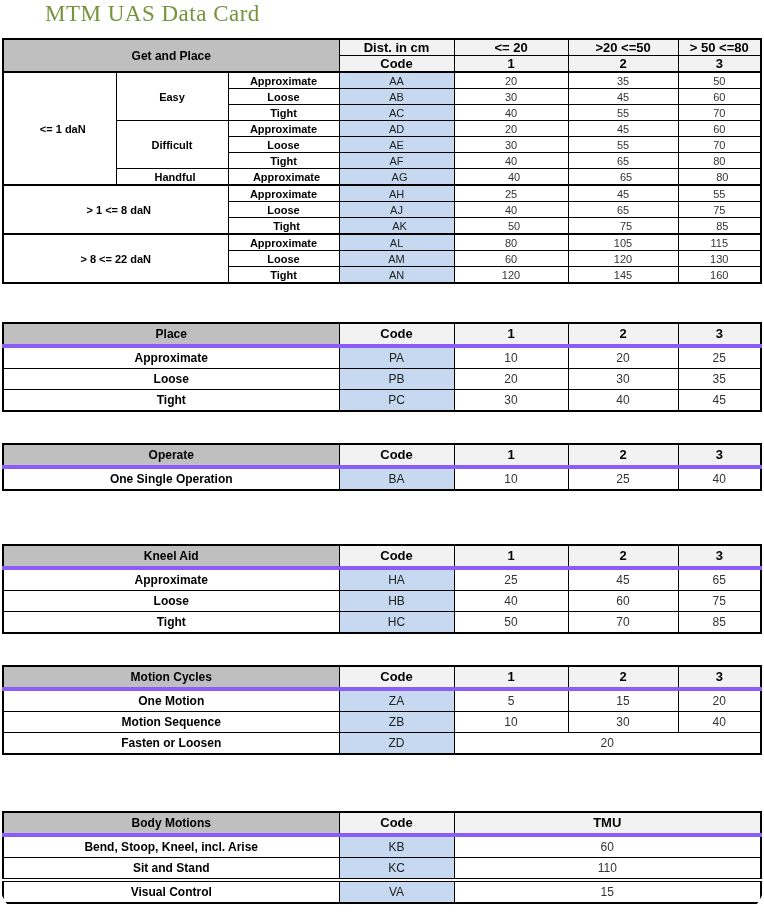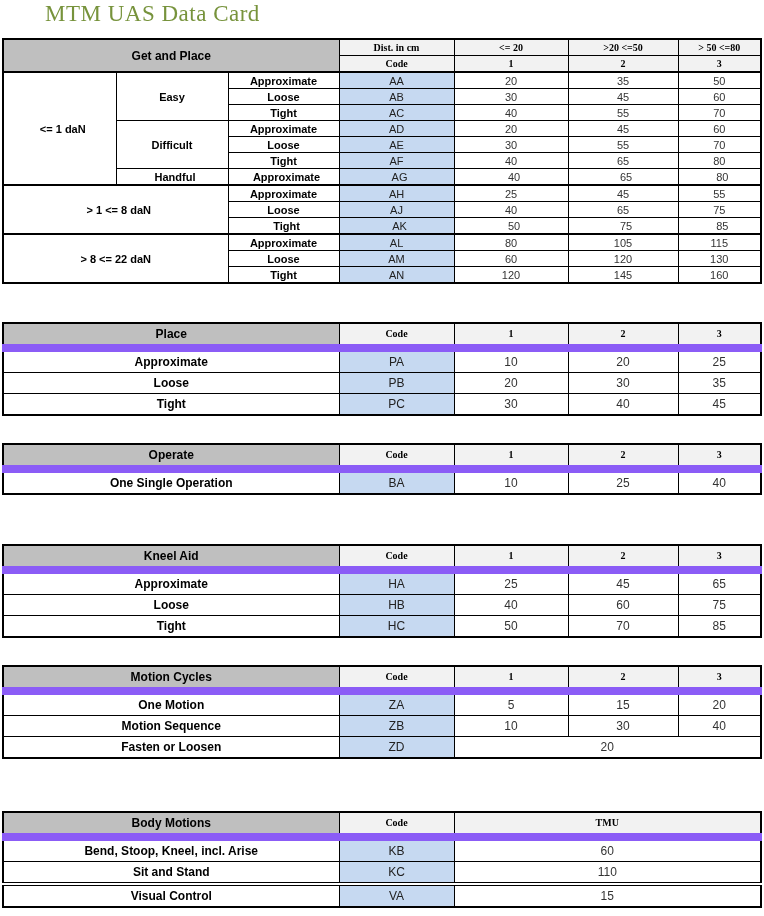--- a/index.html
+++ b/index.html
@@ -1,19 +1,19 @@
 <!DOCTYPE html>
 <html><head>
 <meta charset="utf-8">
 <title>MTM UAS Data Card</title>
 <style>
   html,body { margin:0; padding:0; background:#fff; }
   .page {
     position:relative; width:764px; height:916px; background:#fff;
-    font-family:"Liberation Sans", sans-serif; overflow:hidden;
+    font-family:"Liberation Sans", sans-serif; overflow:hidden;border-radius:32px;
   }
   .doc-title {
     position:absolute; left:45px; top:1px; margin:0;
     font-family:"Liberation Serif","DejaVu Serif",serif;
     font-size:23px; font-weight:normal; letter-spacing:0.5px;
     color:#77933C;
   }
   .tbl-wrap { position:absolute; left:2px; width:648px; }
   table.t {
     border-collapse:collapse; table-layout:fixed; width:760px;
@@ -23,32 +23,32 @@
     border:1px solid #000; padding:0 2px; text-align:center;
     overflow:hidden; white-space:nowrap;
   }
   
   col.c-w1{width:113px} col.c-w2{width:112px} col.c-w3{width:111px}
   col.c-lbl{width:336px} col.c-code{width:115px}
   col.c-v1{width:114px} col.c-v2{width:110px} col.c-v3{width:auto}
   
   .t th { font-weight:bold; color:#000; }
   .t th.dark { background:#bfbfbf; font-size:12px; }
-  .t th.light { background:#f2f2f2; font-size:10px;font-family:Liberation Serif, serif; }
+  .t th.light { background:#f2f2f2; font-size:13px; }
   
   .t td { color:#333; font-weight:normal; }
   .t td.lbl { font-weight:bold; color:#000; }
   .t td.code { background:#c6d9f1; color:#222; }
   
   .t1 th, .t1 td { height:15px; line-height:14px; font-size:11px; }
   .t1 thead th[rowspan], .t1 tr.subhead th { border-bottom:2px solid #000; }
   .t1 tr.gend td, .t1 td.bb2 { border-bottom:2px solid #000;padding-left:8px; }
   
   .tb th, .tb td { height:20px; line-height:20px; font-size:12px; }
-  .tb thead th { border-bottom:8px solid #8b5cf6; }
+  .tb thead th { border-bottom:4px solid #8b5cf6; }
   
   .t6 tr.dbl td { border-top:4px double #000; }
 </style>
 </head>
 <body>
 
 <div class="page">
 
   <h1 class="doc-title">MTM UAS Data Card</h1>
 

